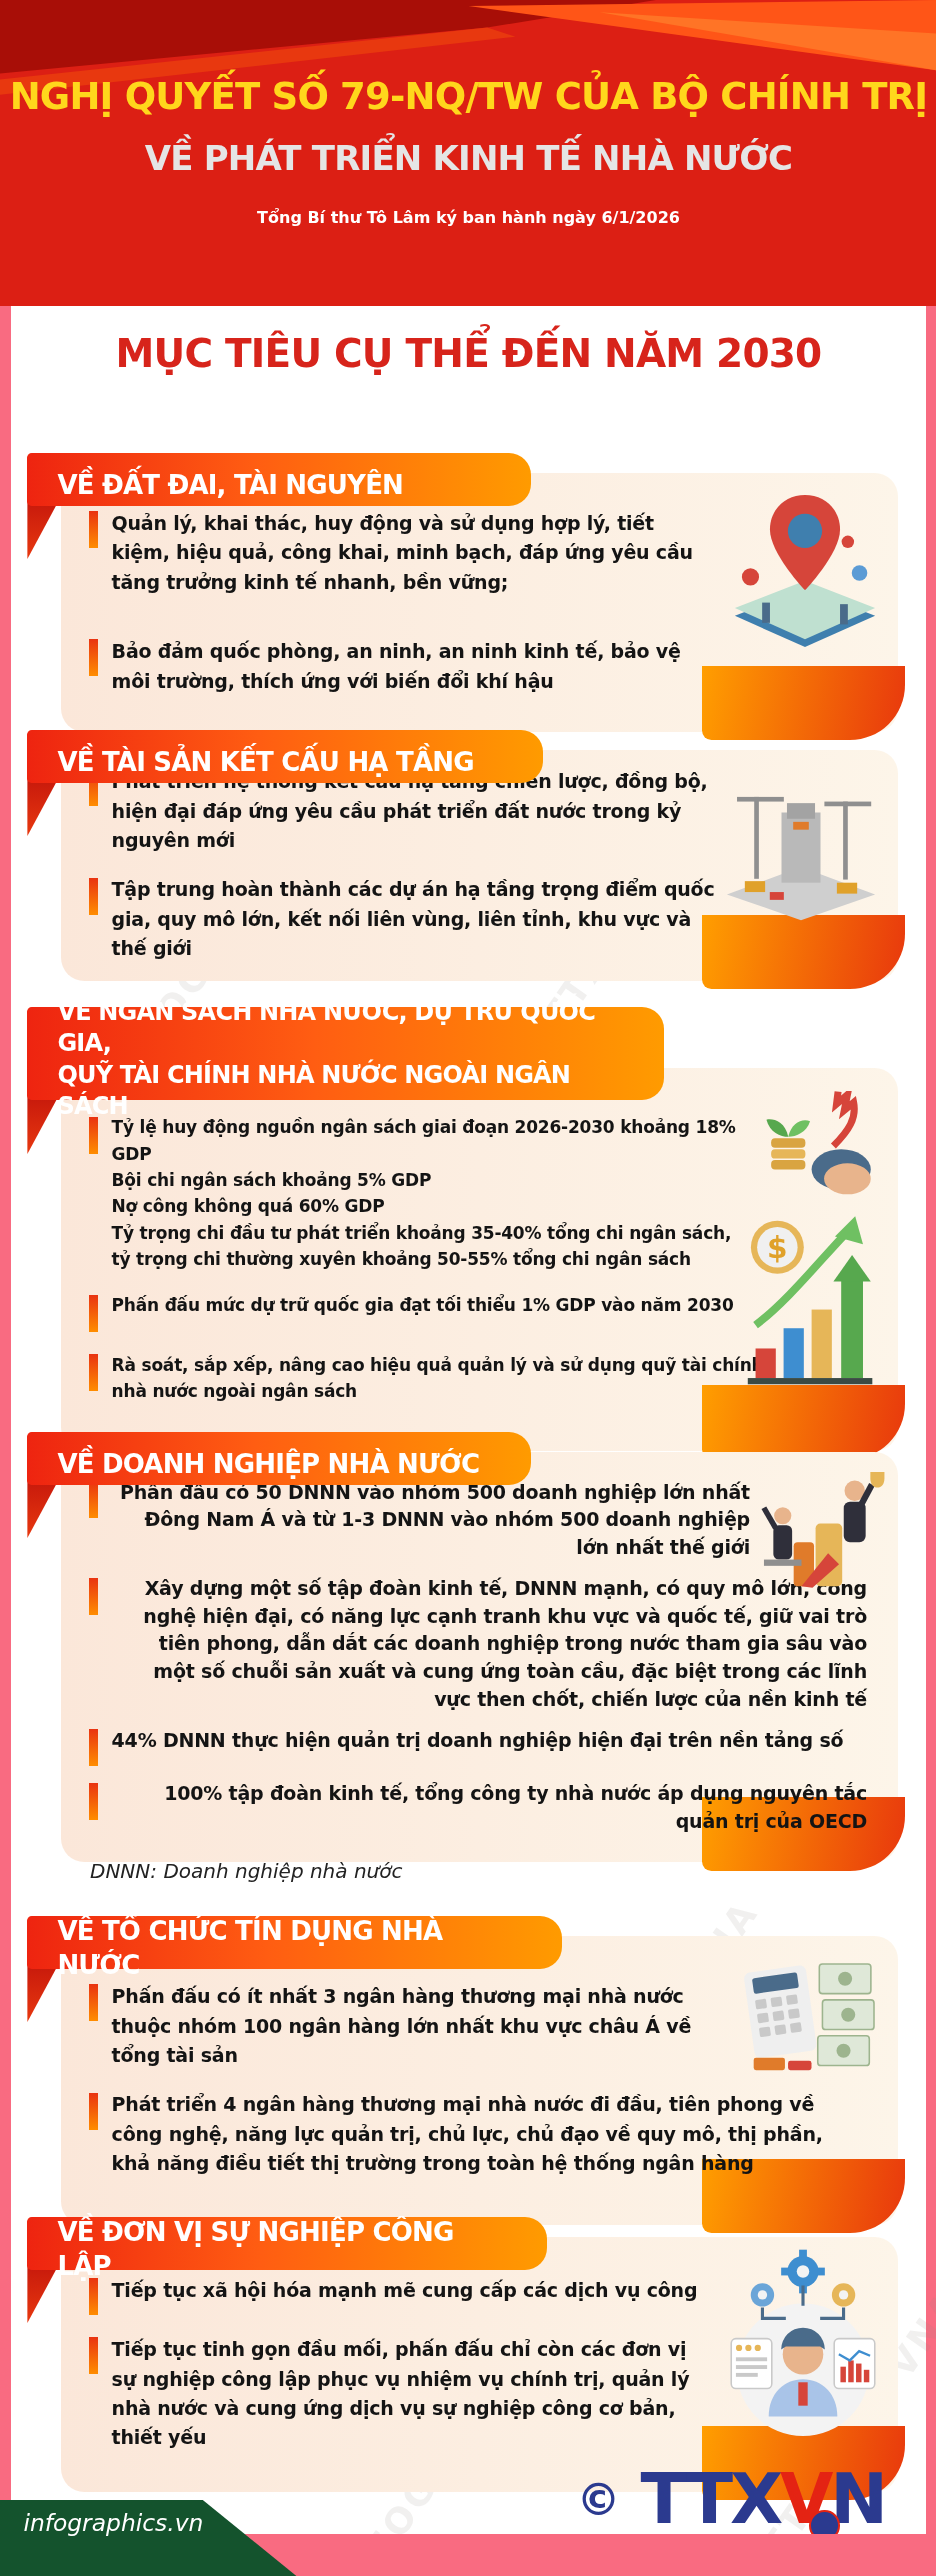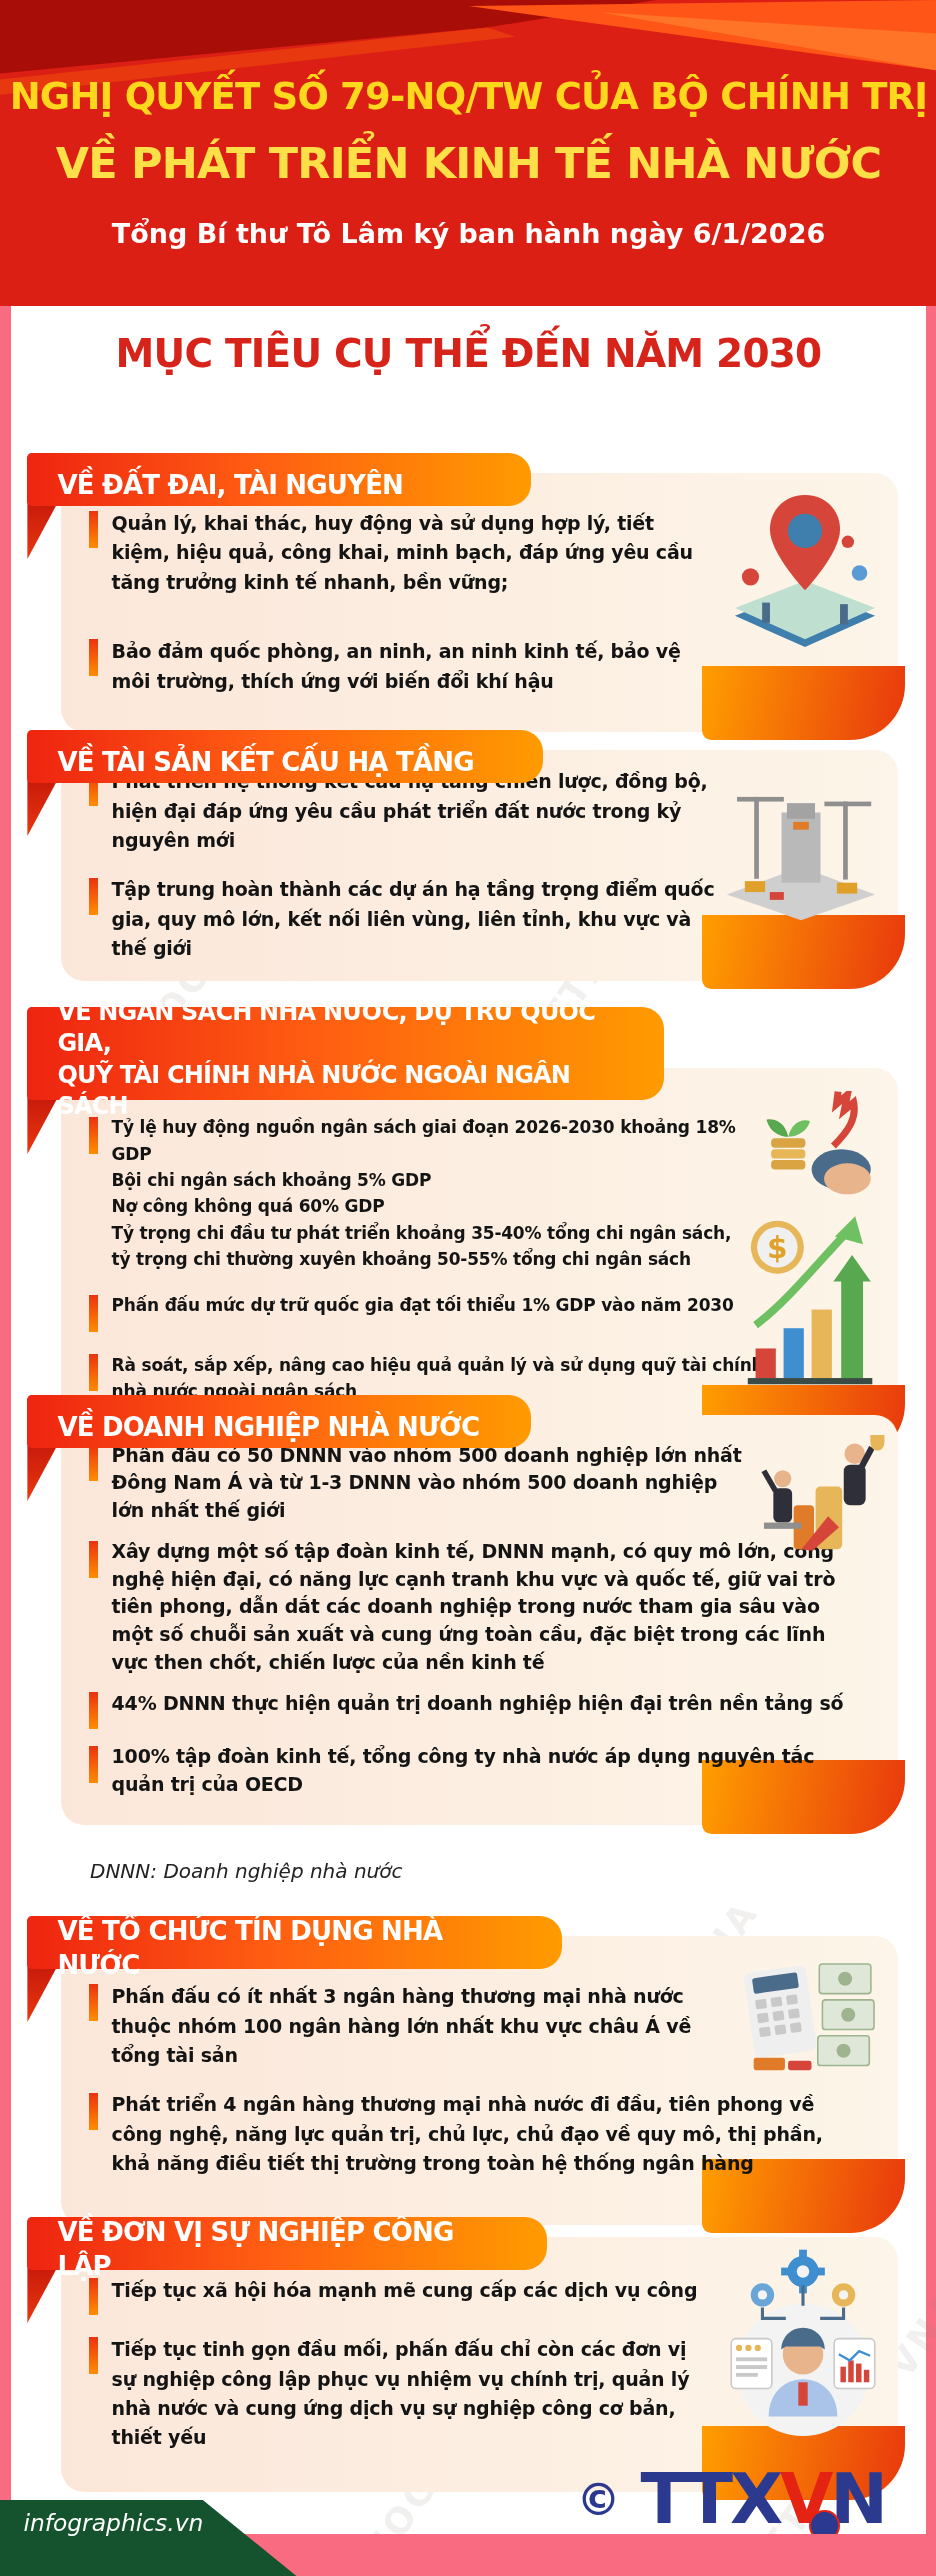--- a/index.html
+++ b/index.html
@@ -12,22 +12,22 @@
 
   
   .header{position:absolute;top:0;left:0;width:937px;height:306px;background:#dc1f14;z-index:2;overflow:hidden;}
   .hshape{position:absolute;inset:0;}
   .hs1{background:#a80e07;clip-path:polygon(0 0,70% 0,52% 9%,0 24%);}
   .hs2{background:#e8380f;clip-path:polygon(0 26%,52% 9%,55% 12%,0 31%);}
   .hs3{background:#ff5517;clip-path:polygon(50% 2%,100% 0,100% 23%);}
   .hs4{background:#ff7426;clip-path:polygon(64% 4%,100% 11%,100% 23%);}
   .htext{position:relative;text-align:center;padding-top:75px;}
   .htitle1{color:#ffd71c;font-size:37px;font-weight:bold;letter-spacing:-0.8px;}
-  .htitle2{color:#fde047;font-size:43px;font-weight:bold;margin-top:20px;letter-spacing:-0.8px;}
-  .hsub{color:#ffffff;font-size:27px;font-weight:bold;margin-top:30px;}
+  .htitle2{color:#e5e5e5;font-size:34px;font-weight:bold;margin-top:20px;letter-spacing:-0.8px;}
+  .hsub{color:#ffffff;font-size:16px;font-weight:bold;margin-top:30px;}
 
   .main-title{position:absolute;top:331px;left:0;width:100%;text-align:center;
     color:#d7241b;font-size:39px;font-weight:bold;letter-spacing:-0.8px;z-index:1;}
 
   
   .section{position:absolute;left:11px;right:11px;z-index:1;}
   .ribbon{position:absolute;top:0;left:16.4px;height:41px;display:flex;align-items:center;
     padding:12px 37px 0 30px;color:#fff;font-size:26px;font-weight:bold;line-height:1.3;
     white-space:pre-line;border-radius:4.7px 22px 22px 4.7px;
     background:linear-gradient(90deg,#ee2410,#ff5d12 45%,#ff9b00);z-index:3;letter-spacing:-0.8px;}
@@ -43,21 +43,21 @@
   .bar{flex:0 0 8.6px;height:37px;margin-top:2.3px;background:linear-gradient(180deg,#e93311,#ff8d00);}
   .btext{font-size:19px;font-weight:bold;color:#141414;line-height:1.55;white-space:pre-line;letter-spacing:-0.2px;}
   .illus{position:absolute;right:19px;z-index:2;}
 
   
   #s1{top:453px;} #s1 .ribbon{width:437px;} #s1 .box{height:212px;gap:40px;} #s1 .illus{top:14px;}
   #s2{top:730px;} #s2 .ribbon{width:449px;} #s2 .box{height:184px;} #s2 .illus{top:31px;}
   #s3{top:1007px;} #s3 .ribbon{height:81px;width:570px;font-size:24px;}
      #s3 .fold{top:80px;} #s3 .box{margin-top:61px;height:336px;padding-right:119px;}
      #s3 .btext{font-size:17px;} #s3 .illus{top:23.4px;right:14px;}
-  #s4{top:1395px;} #s4 .ribbon{width:437px;} #s4 .box{height:379px;gap:14px;padding:15.6px 31px 15.6px 28px;}
+  #s4{top:1432px;text-align:right;} #s4 .ribbon{width:437px;} #s4 .box{height:379px;gap:14px;padding:15.6px 31px 15.6px 28px;}
      #s4 .btext{line-height:1.45;} #s4 .bullet:first-child .btext{padding-right:117px;}
      #s4 .illus{top:9.4px;right:12.5px;}
   #s5{top:1916px;} #s5 .ribbon{width:468px;} #s5 .box{height:242px;padding-right:31px;}
      #s5 .bullet:first-child .btext{padding-right:148px;} #s5 .illus{top:17px;right:15.6px;}
   #s6{top:2217px;} #s6 .ribbon{width:453px;} #s6 .box{height:208px;padding-right:195px;}
      #s6 .illus{top:7.8px;right:17px;}
 
   .footnote{position:absolute;left:90px;top:1859px;font-size:20px;font-style:italic;color:#222;z-index:1;}
 
   

